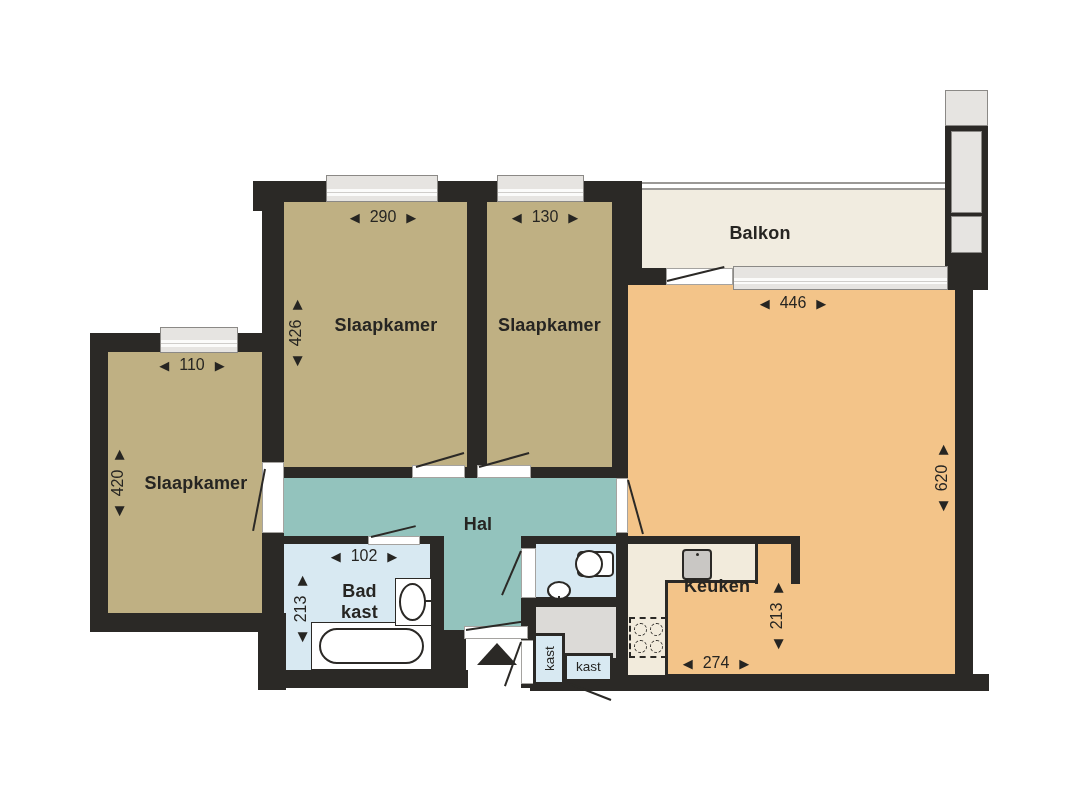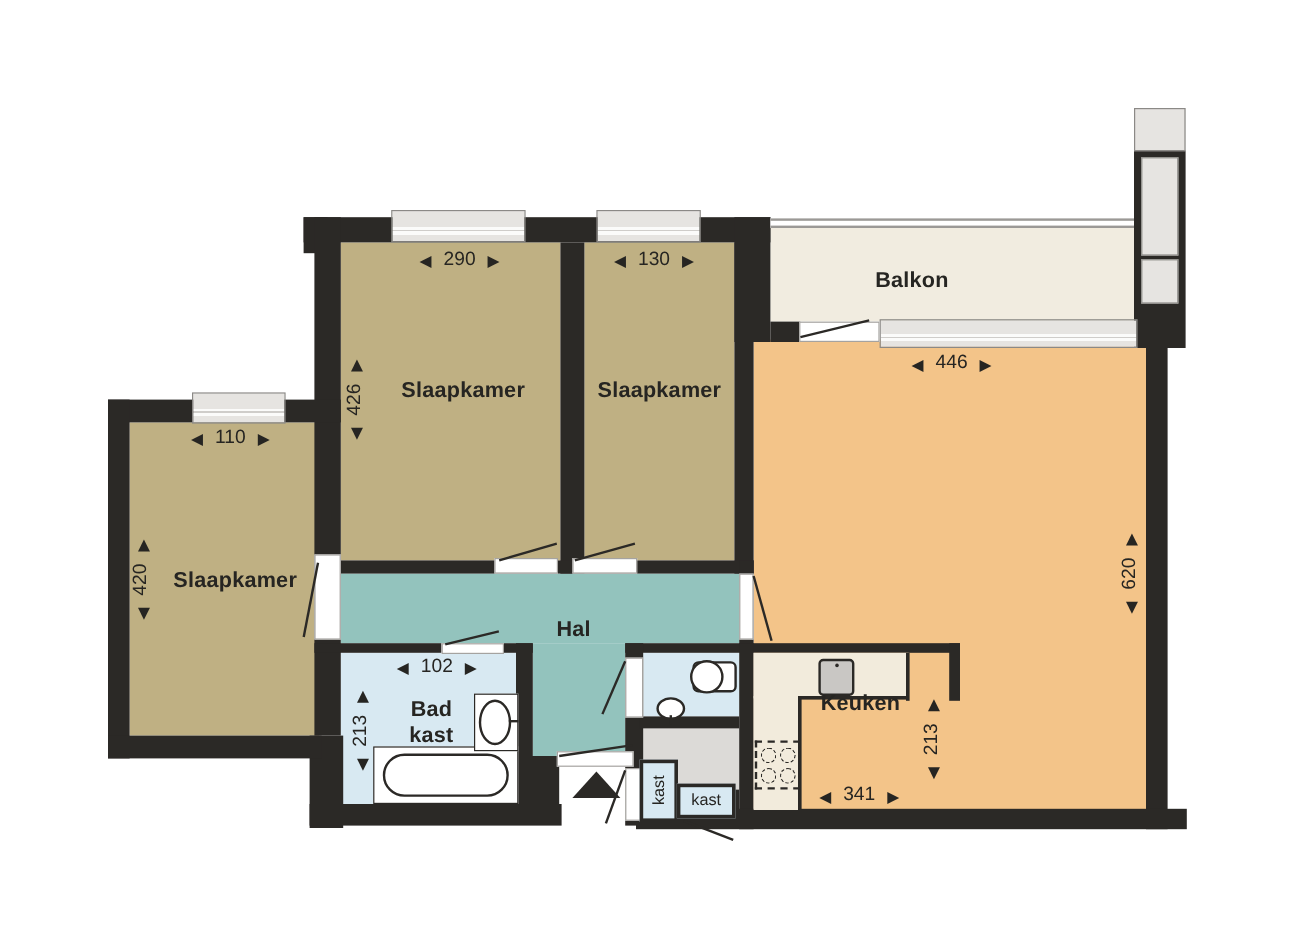--- a/index.html
+++ b/index.html
@@ -183,21 +183,21 @@
     <span>102</span>
     <span class="arr">▶</span>
   </div>
   <div class="dim v" style="left:255px;top:598px;width:92px;">
     <span class="arr">◀</span>
     <span>213</span>
     <span class="arr">▶</span>
   </div>
   <div class="dim" style="left:661px;top:652px;width:110px;">
     <span class="arr">◀</span>
-    <span>341</span>
+    <span>274</span>
     <span class="arr">▶</span>
   </div>
   <div class="dim v" style="left:731px;top:605px;width:92px;">
     <span class="arr">◀</span>
     <span>213</span>
     <span class="arr">▶</span>
   </div>
 
 </div>
 

